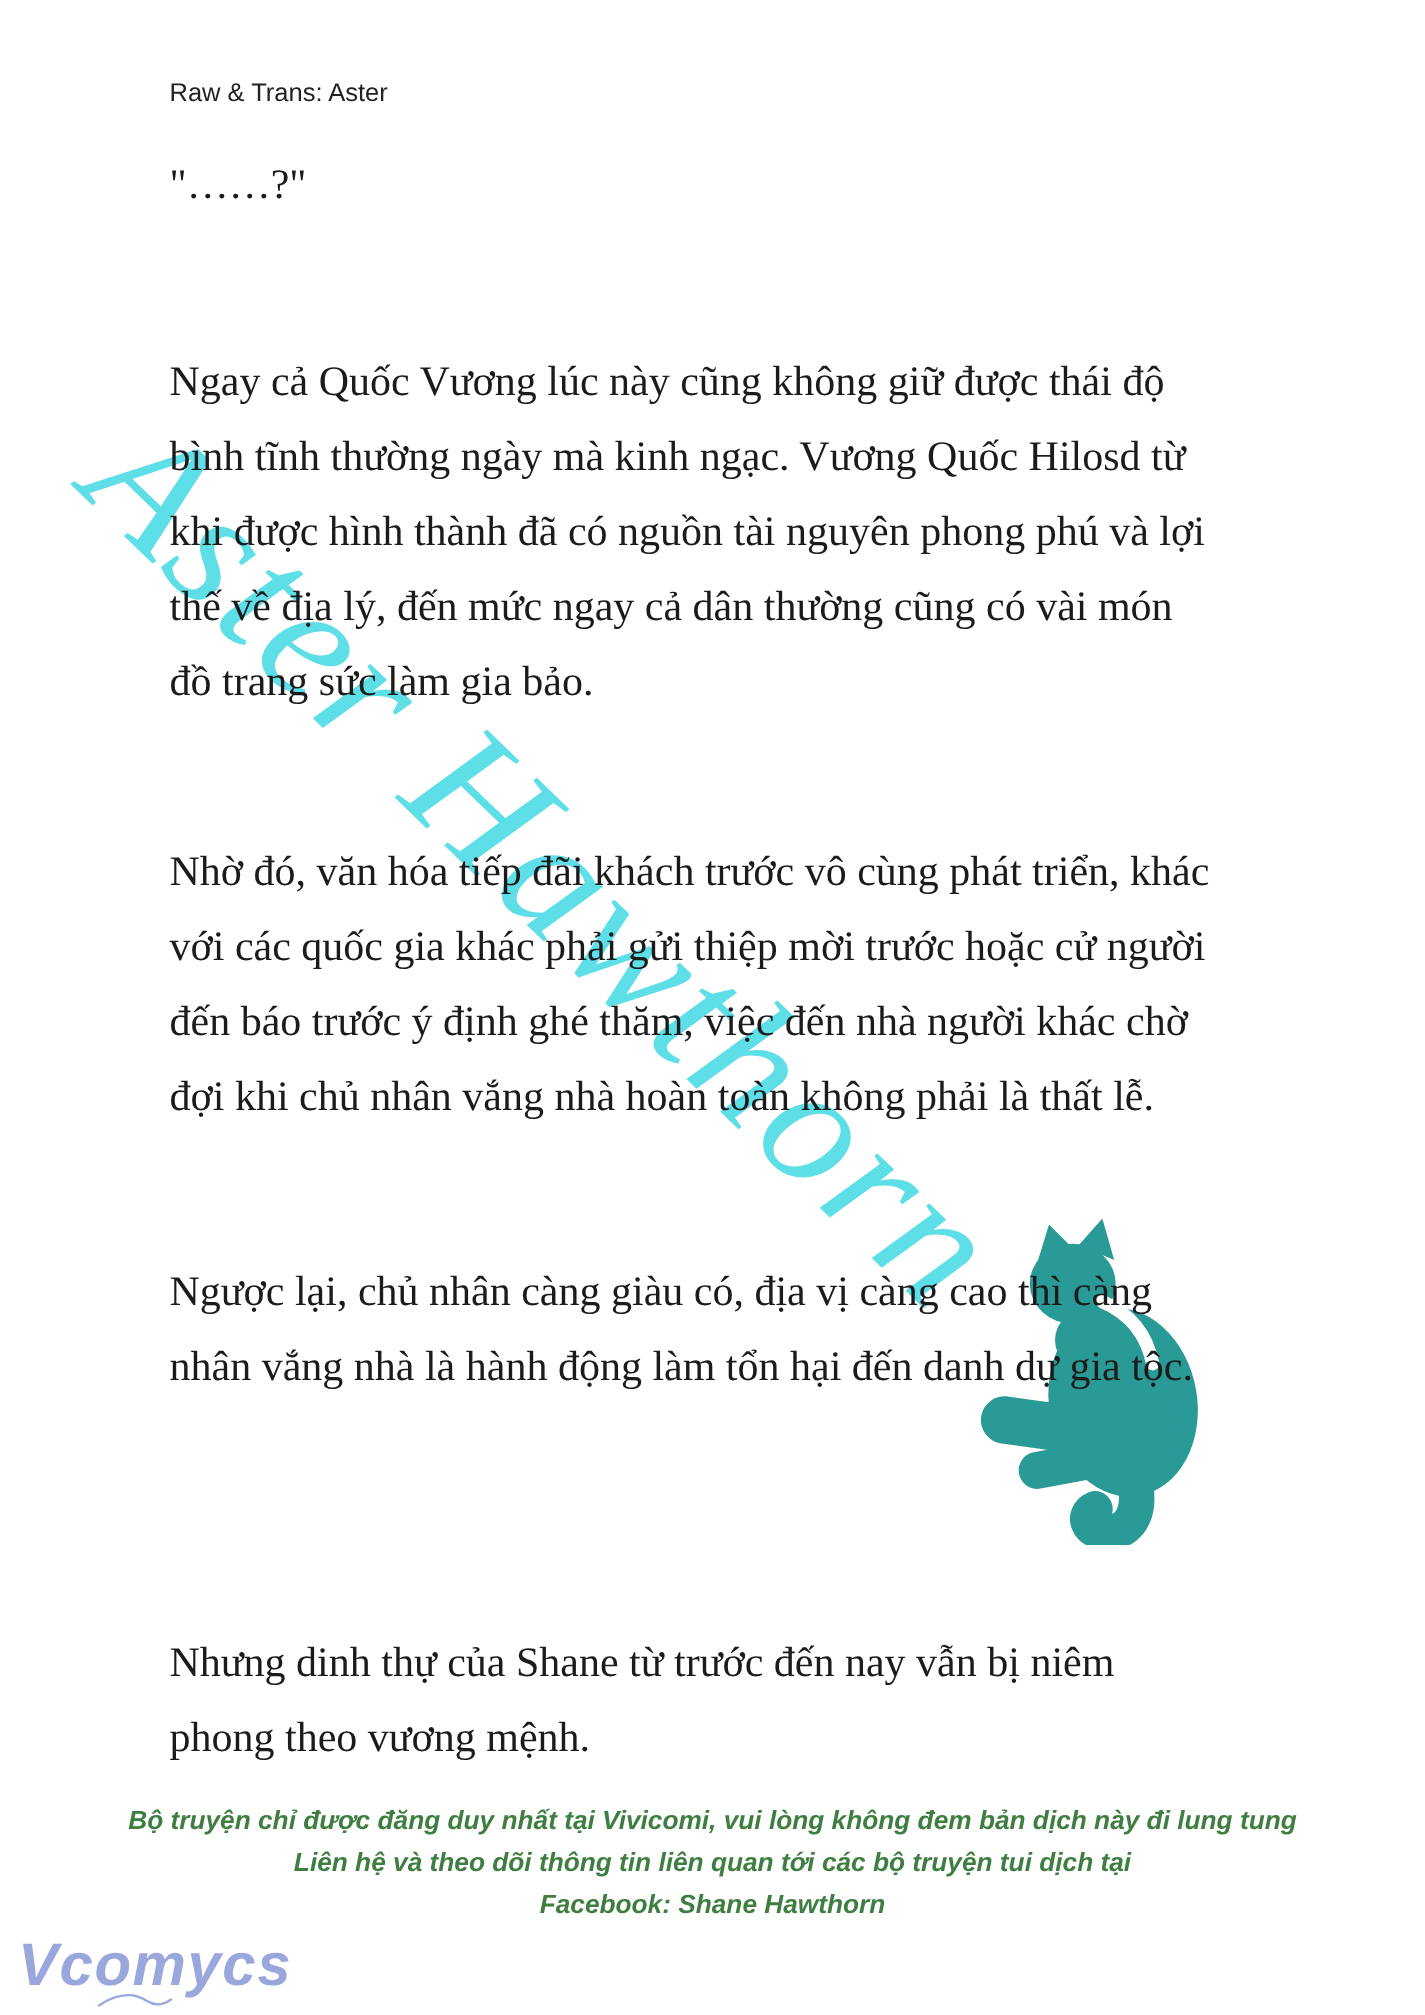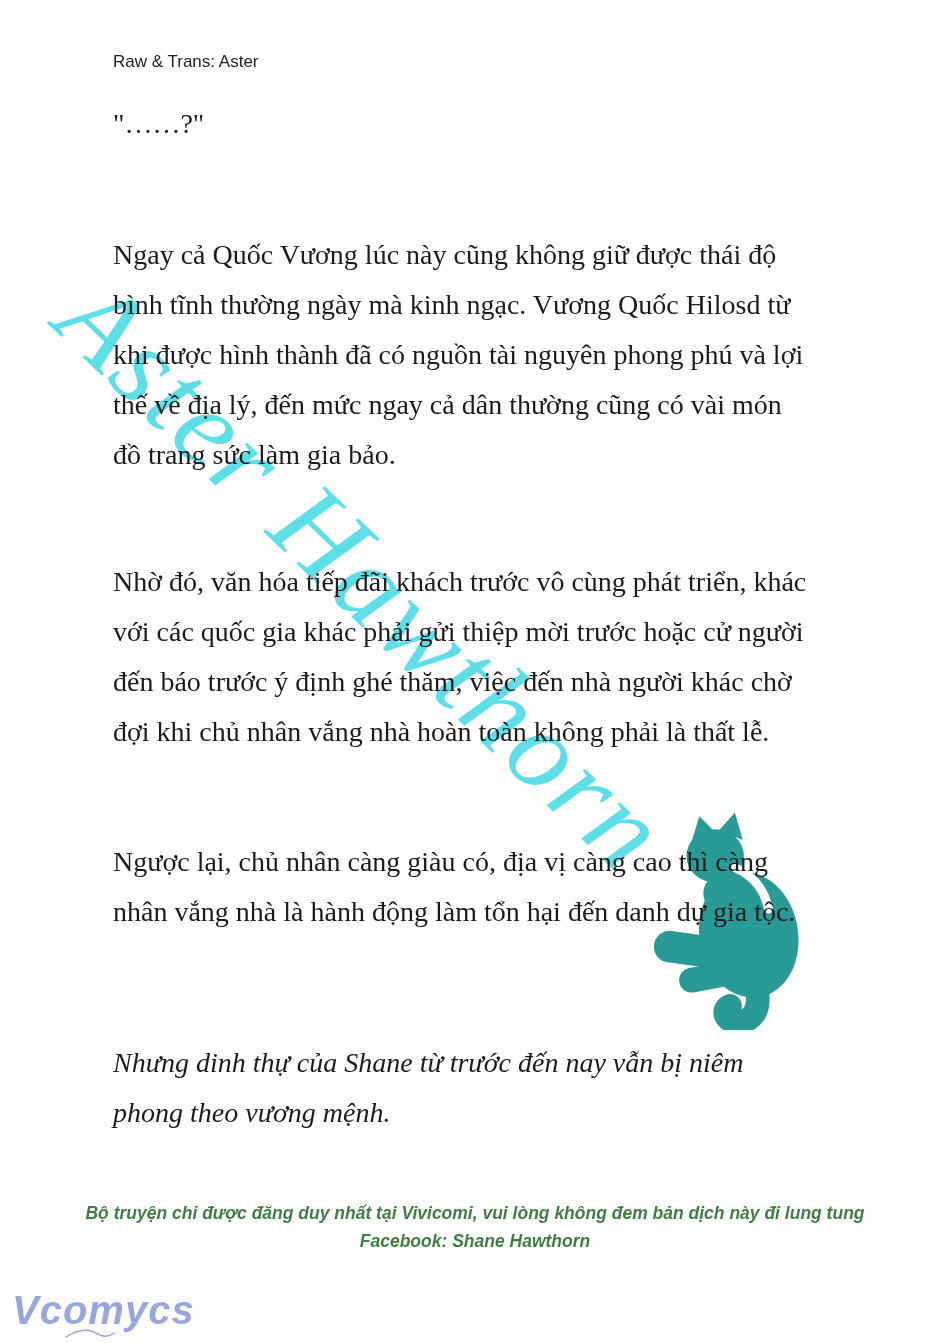--- a/index.html
+++ b/index.html
@@ -44,21 +44,21 @@
   }
   .quote{
     position:absolute;left:113px;top:103px;
     font-size:28px;line-height:42px;
   }
   .para{position:absolute;left:113px;width:740px;font-size:28px;}
   .para .line{height:50px;line-height:50px;white-space:nowrap;}
   .p1{top:230px;}
   .p2{top:557px;}
   .p3{top:837px;}
-  .p4{top:1038px;font-style:italic;}
+  .p4{top:1084px;}
   .footer{
     position:absolute;left:0;top:1199px;width:950px;
     text-align:center;
     font-family:"Liberation Sans", sans-serif;
     font-weight:bold;font-style:italic;
     font-size:17.5px;
     color:var(--footer-green);
   }
   .footer .fline{height:28px;line-height:28px;white-space:nowrap;}
   .logo{
@@ -127,20 +127,21 @@
       <div class="line">nhân vắng nhà là hành động làm tổn hại đến danh dự gia tộc.</div>
     </div>
 
     <div class="para p4">
       <div class="line">Nhưng dinh thự của Shane từ trước đến nay vẫn bị niêm</div>
       <div class="line">phong theo vương mệnh.</div>
     </div>
 
     <div class="footer">
       <div class="fline">Bộ truyện chỉ được đăng duy nhất tại Vivicomi, vui lòng không đem bản dịch này đi lung tung</div>
+      <div class="fline">Liên hệ và theo dõi thông tin liên quan tới các bộ truyện tui dịch tại</div>
       <div class="fline">Facebook: Shane Hawthorn</div>
     </div>
 
     <div class="logo">
       <span>Vcomycs</span>
       <svg class="swirl" width="60" height="10" viewBox="0 0 60 10">
         <path d="M2 8 Q 20 -4 34 5 Q 42 10 50 4" stroke="currentColor" stroke-width="1.5" fill="none" stroke-linecap="round"></path>
       </svg>
     </div>
 

